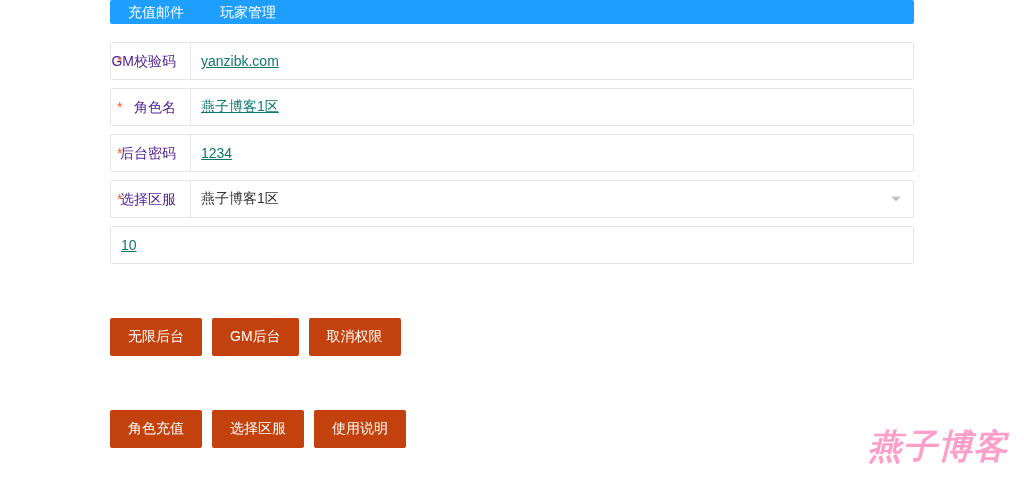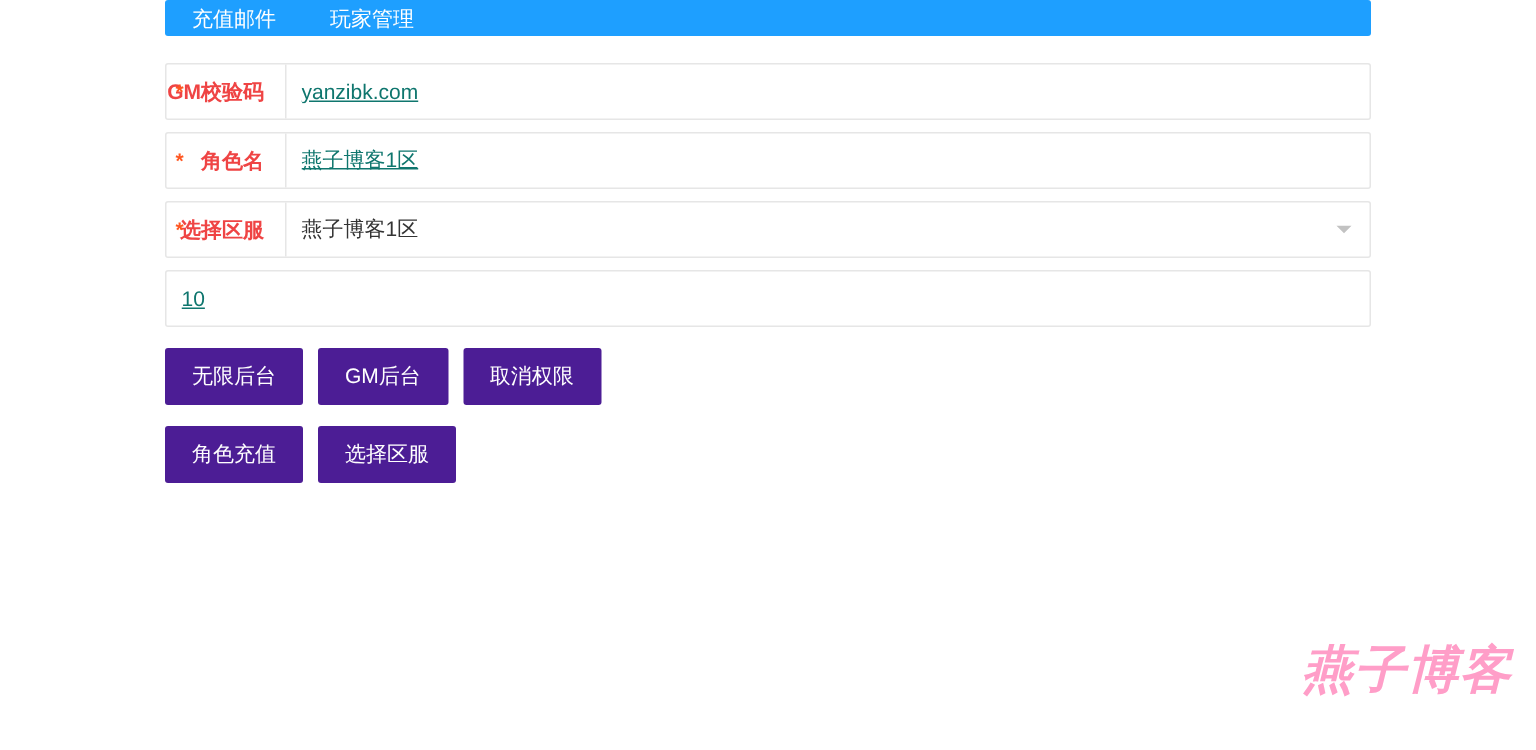--- a/index.html
+++ b/index.html
@@ -38,27 +38,26 @@
     margin-bottom: 8px;
     border: 1px solid #e6e6e6;
     background: #fff;
     border-radius: 2px;
     height: 38px;
   }
   .form-label {
     width: 80px;
     text-align: right;
     padding-right: 14px;
-    color: #ef4444;
+    color: #4c1d95;
     font-size: 14px;
     line-height: 36px;
     position: relative;
     border-right: 1px solid #e6e6e6;
     flex-shrink: 0;
-    font-weight: bold;
   }
   .form-label.required::before {
     content: "*";
     color: #ff5722;
     position: absolute;
     left: 6px;
     top: 0;
     line-height: 36px;
   }
   .form-input {
@@ -90,29 +89,30 @@
     border-left: 5px solid transparent;
     border-right: 5px solid transparent;
     border-top: 5px solid #c2c2c2;
   }
   .button-row {
     display: flex;
     gap: 10px;
     margin-top: 14px;
   }
   .btn {
-    background: #4c1d95;
+    background: #c2410c;
     color: #fff;
     border: none;
     height: 38px;
     padding: 0 18px;
     font-size: 14px;
     border-radius: 2px;
     cursor: pointer;
     font-family: inherit;
+    margin-top: 40px;
   }
   .watermark {
     position: absolute;
     right: 16px;
     bottom: 30px;
     font-size: 34px;
     font-weight: bold;
     font-style: italic;
     color: #ff9ec8;
     text-shadow: -1px -1px 0 #fff, 1px -1px 0 #fff, -1px 1px 0 #fff, 1px 1px 0 #fff;
@@ -138,20 +138,26 @@
       </div>
     </div>
 
     <div class="form-row">
       <div class="form-label required">角色名</div>
       <div class="form-input">
         <input type="text" value="燕子博客1区" style="">
       </div>
     </div>
 
+    <div class="form-row">
+      <div class="form-label required">后台密码</div>
+      <div class="form-input">
+        <input type="text" value="1234" style="">
+      </div>
+    </div>
 
     <div class="form-row">
       <div class="form-label required">选择区服</div>
       <div class="form-input">
         <span>燕子博客1区</span>
         <span class="select-arrow"></span>
       </div>
     </div>
 
 
@@ -164,18 +170,19 @@
 
     <div class="button-row">
       <button class="btn">无限后台</button>
       <button class="btn">GM后台</button>
       <button class="btn">取消权限</button>
     </div>
 
     <div class="button-row">
       <button class="btn">角色充值</button>
       <button class="btn">选择区服</button>
+      <button class="btn">使用说明</button>
     </div>
 
   </div>
 </div>
 
 <div class="watermark">燕子博客</div>
 
 </body></html>

